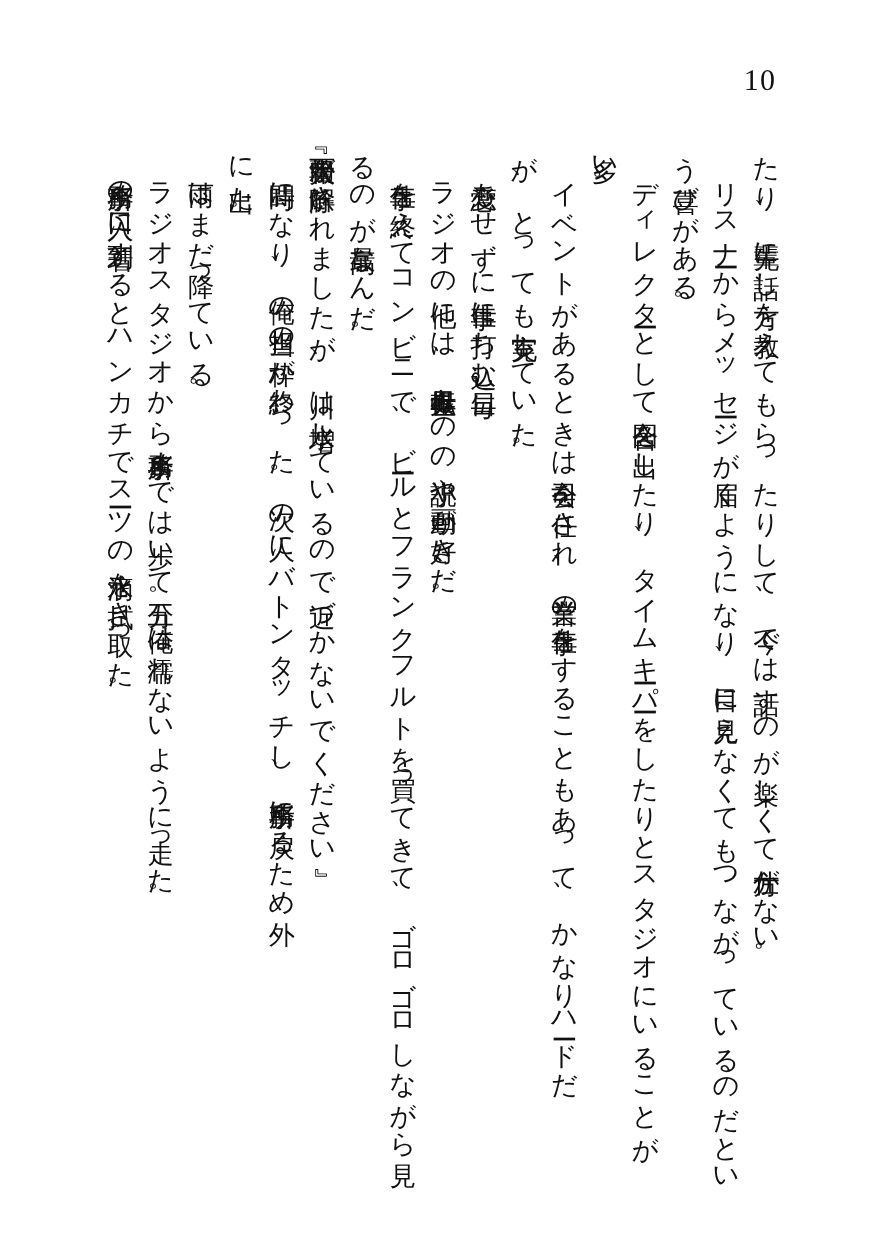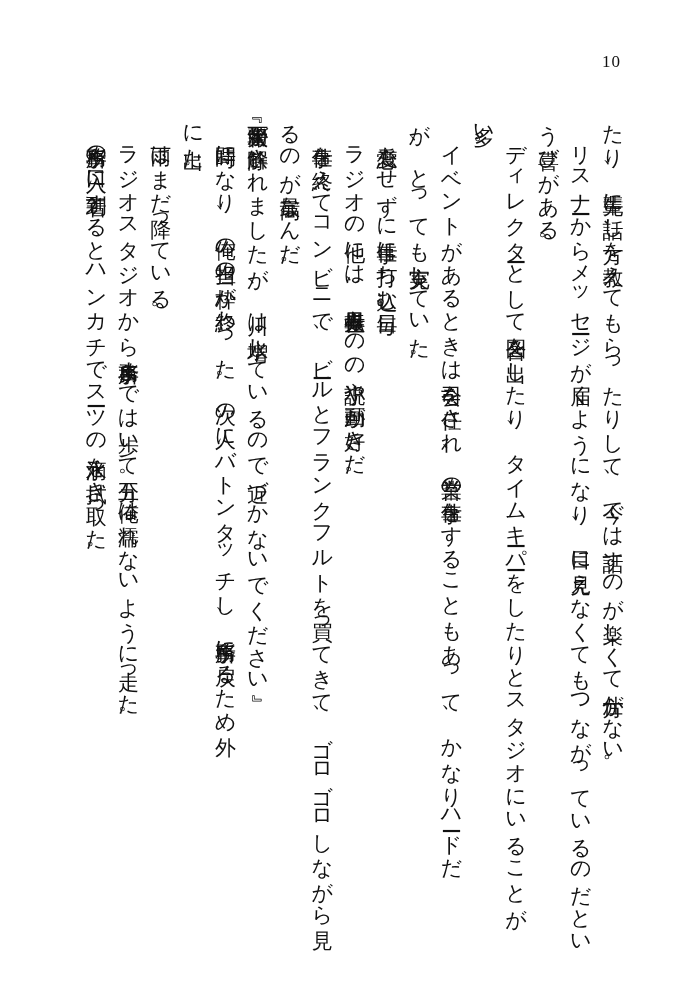--- a/index.html
+++ b/index.html
@@ -13,21 +13,21 @@
     height: 1005px;
     background: #ffffff;
     overflow: hidden;
     font-family: "Liberation Serif", "DejaVu Serif", serif;
     color: #111111;
   }
   .page-number {
     position: absolute;
     top: 52px;
     right: 78px;
-    font-size: 17px;
+    font-size: 24px;
     letter-spacing: 1px;
     color: #111111;
   }
   .text-block {
     position: absolute;
     top: 110px;
     right: 70px;
     height: 872px;
     writing-mode: vertical-rl;
     text-orientation: mixed;

